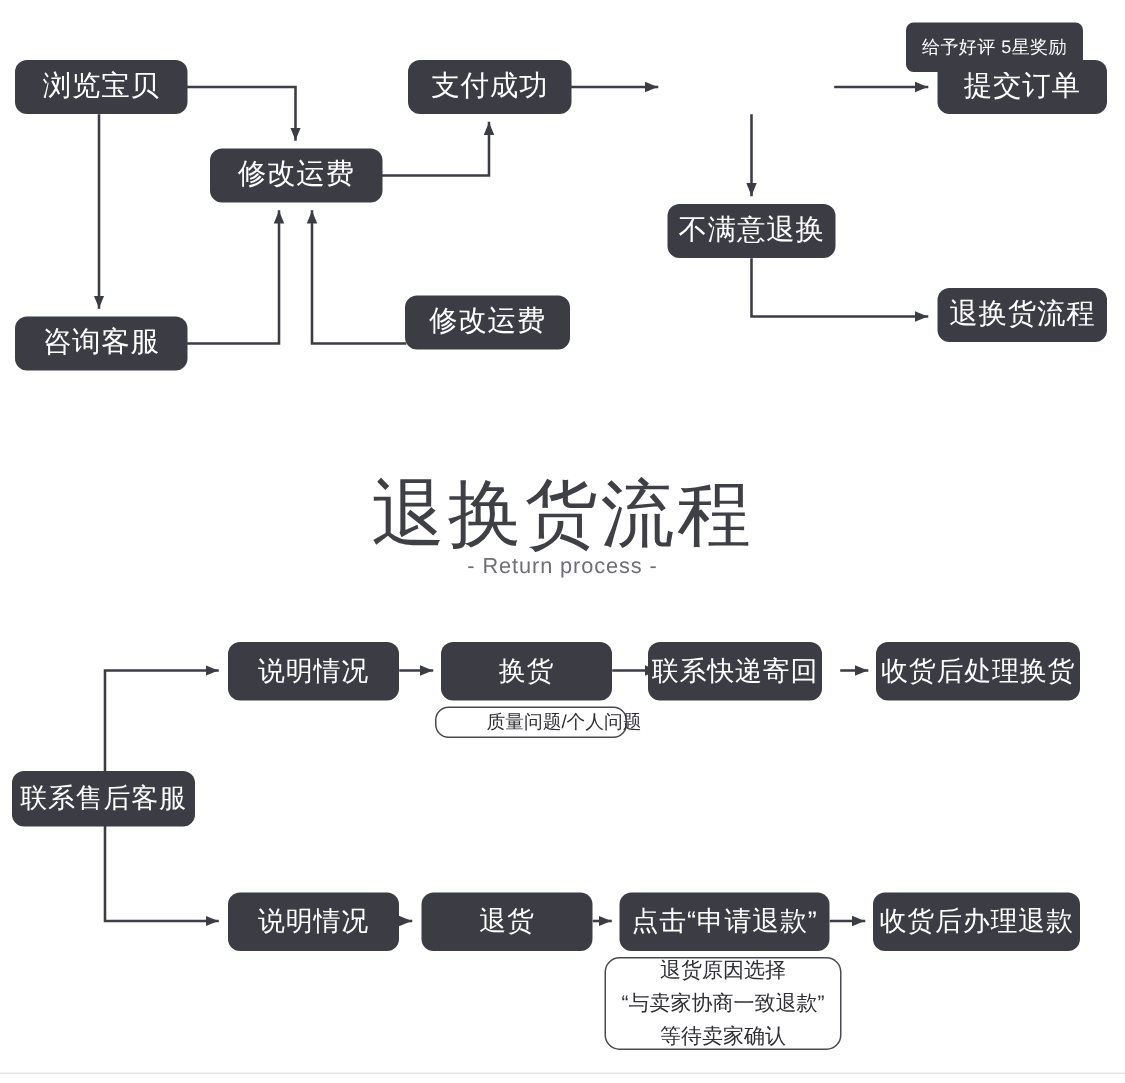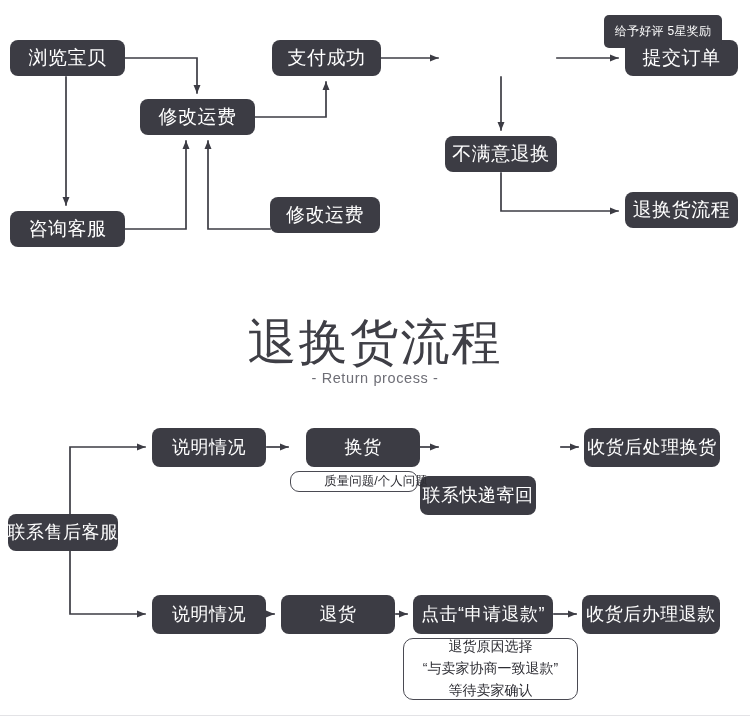--- a/index.html
+++ b/index.html
@@ -115,41 +115,41 @@
 
   <div class="node n-top" style="left:445px;top:136px;width:112px;height:36px;">不满意退换</div>
 
   <div class="node n-top" style="left:625px;top:192px;width:113px;height:36px;">退换货流程</div>
 
   <div class="badge-dark" style="left:604px;top:15px;width:118px;height:33px;">给予好评 5星奖励</div>
 
   <div class="title" style="top:310px;">退换货流程</div>
   <div class="subtitle" style="top:370px;">- Return process -</div>
 
-  <div class="node n-bot" style="left:8px;top:514px;width:110px;height:37px;">联系售后客服</div>
+  <div class="node n-bot" style="left:8px;top:514px;width:122px;height:37px;">联系售后客服</div>
 
   <div class="node n-bot" style="left:152px;top:428px;width:114px;height:39px;">说明情况</div>
 
-  <div class="node n-bot" style="left:306px;top:428px;width:114px;height:39px;">换货</div>
+  <div class="node n-bot" style="left:294px;top:428px;width:114px;height:39px;">换货</div>
 
-  <div class="node n-bot" style="left:420px;top:428px;width:116px;height:39px;margin-top:48px;">联系快递寄回</div>
+  <div class="node n-bot" style="left:432px;top:428px;width:116px;height:39px;">联系快递寄回</div>
 
   <div class="node n-bot" style="left:584px;top:428px;width:136px;height:39px;">收货后处理换货</div>
 
   <div class="badge-light" style="left:290px;top:471px;width:128px;height:21px;padding-left:44px;">质量问题/个人问题</div>
 
   <div class="node n-bot" style="left:152px;top:595px;width:114px;height:39px;">说明情况</div>
 
   <div class="node n-bot" style="left:281px;top:595px;width:114px;height:39px;">退货</div>
 
   <div class="node n-bot" style="left:413px;top:595px;width:140px;height:39px;">点击“申请退款”</div>
 
   <div class="node n-bot" style="left:582px;top:595px;width:138px;height:39px;">收货后办理退款</div>
 
-  <div class="note-box" style="left:403px;top:638px;width:175px;height:62px;">
+  <div class="note-box" style="left:403px;top:638px;width:158px;height:62px;">
     <span>退货原因选择</span>
     <span>“与卖家协商一致退款”</span>
     <span>等待卖家确认</span>
   </div>
 
   <div class="divider" style="top:715px;"></div>
 
 </div>
 
 </body></html>

